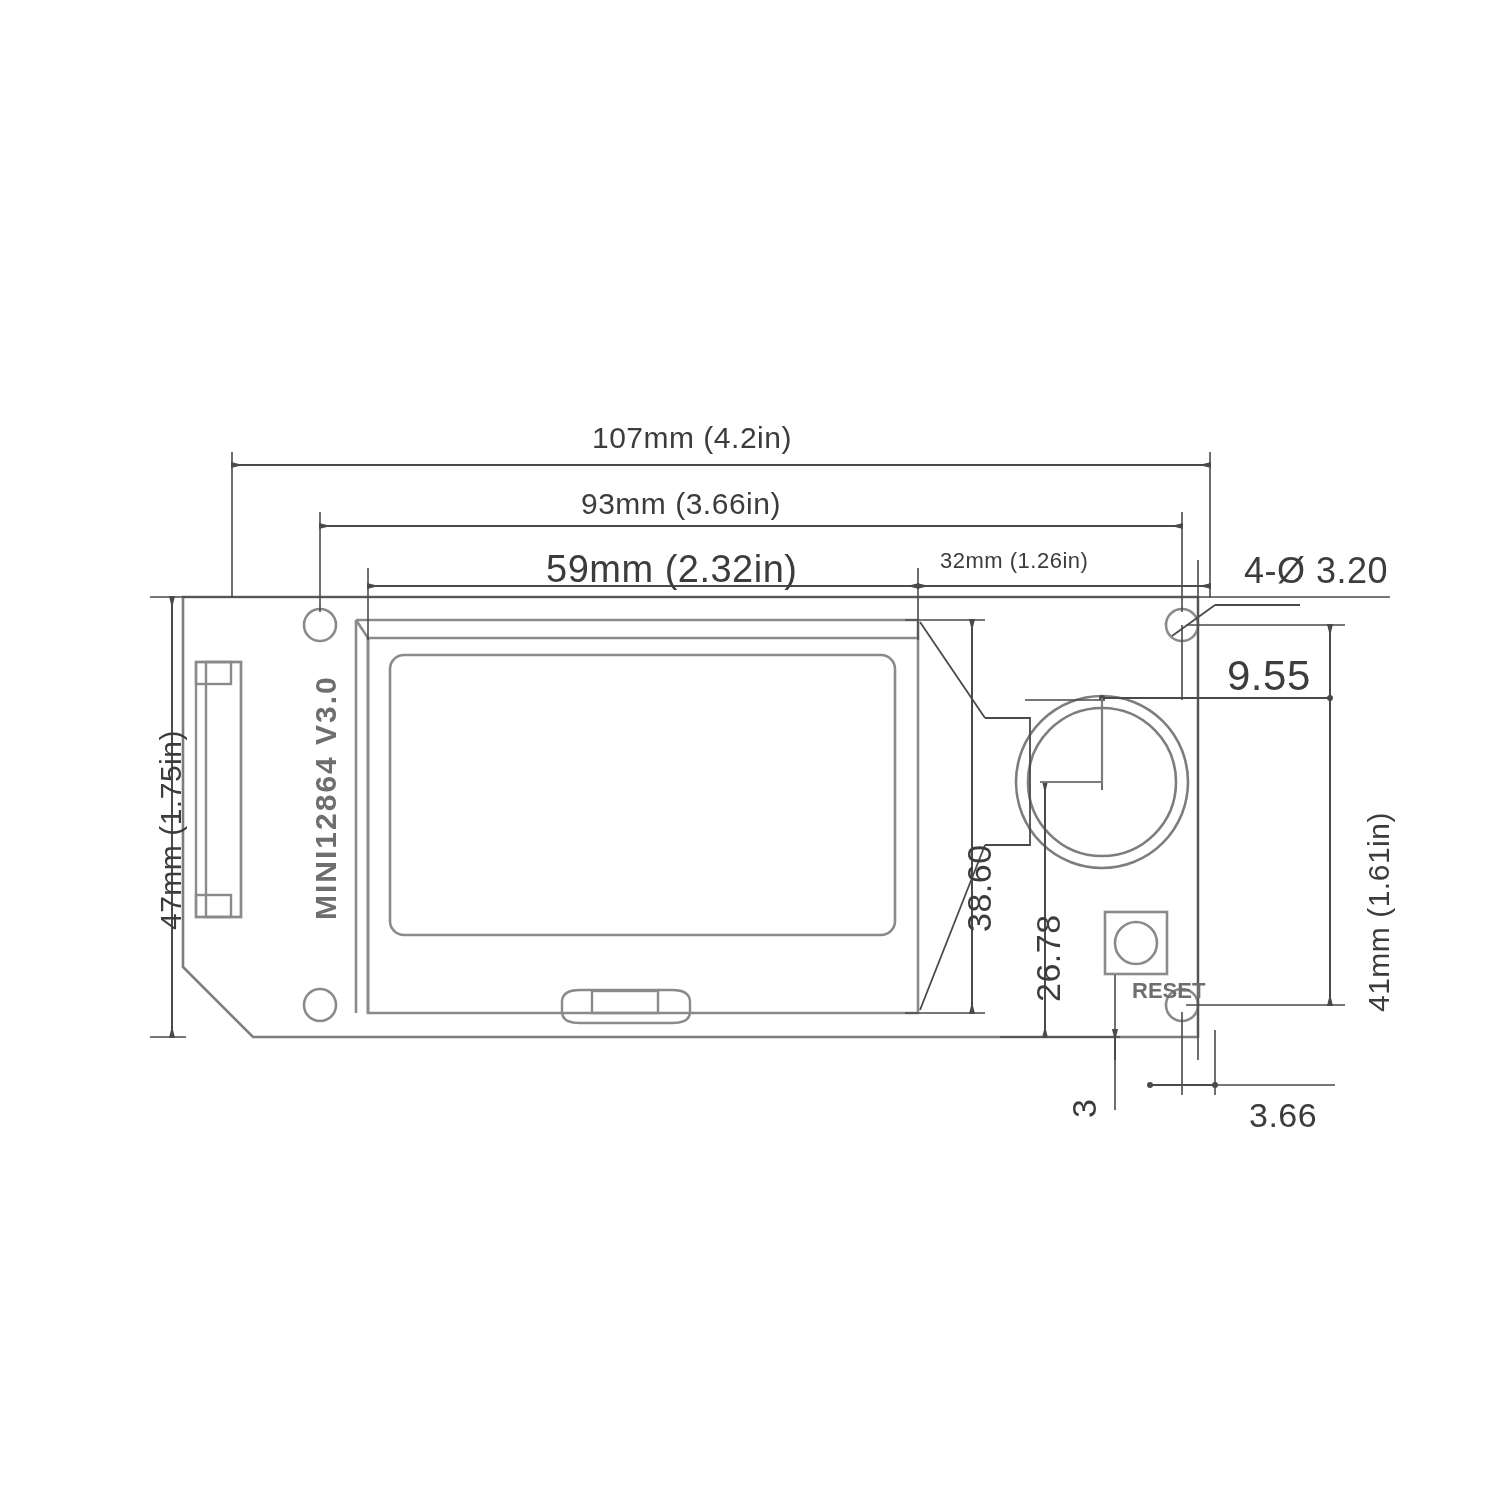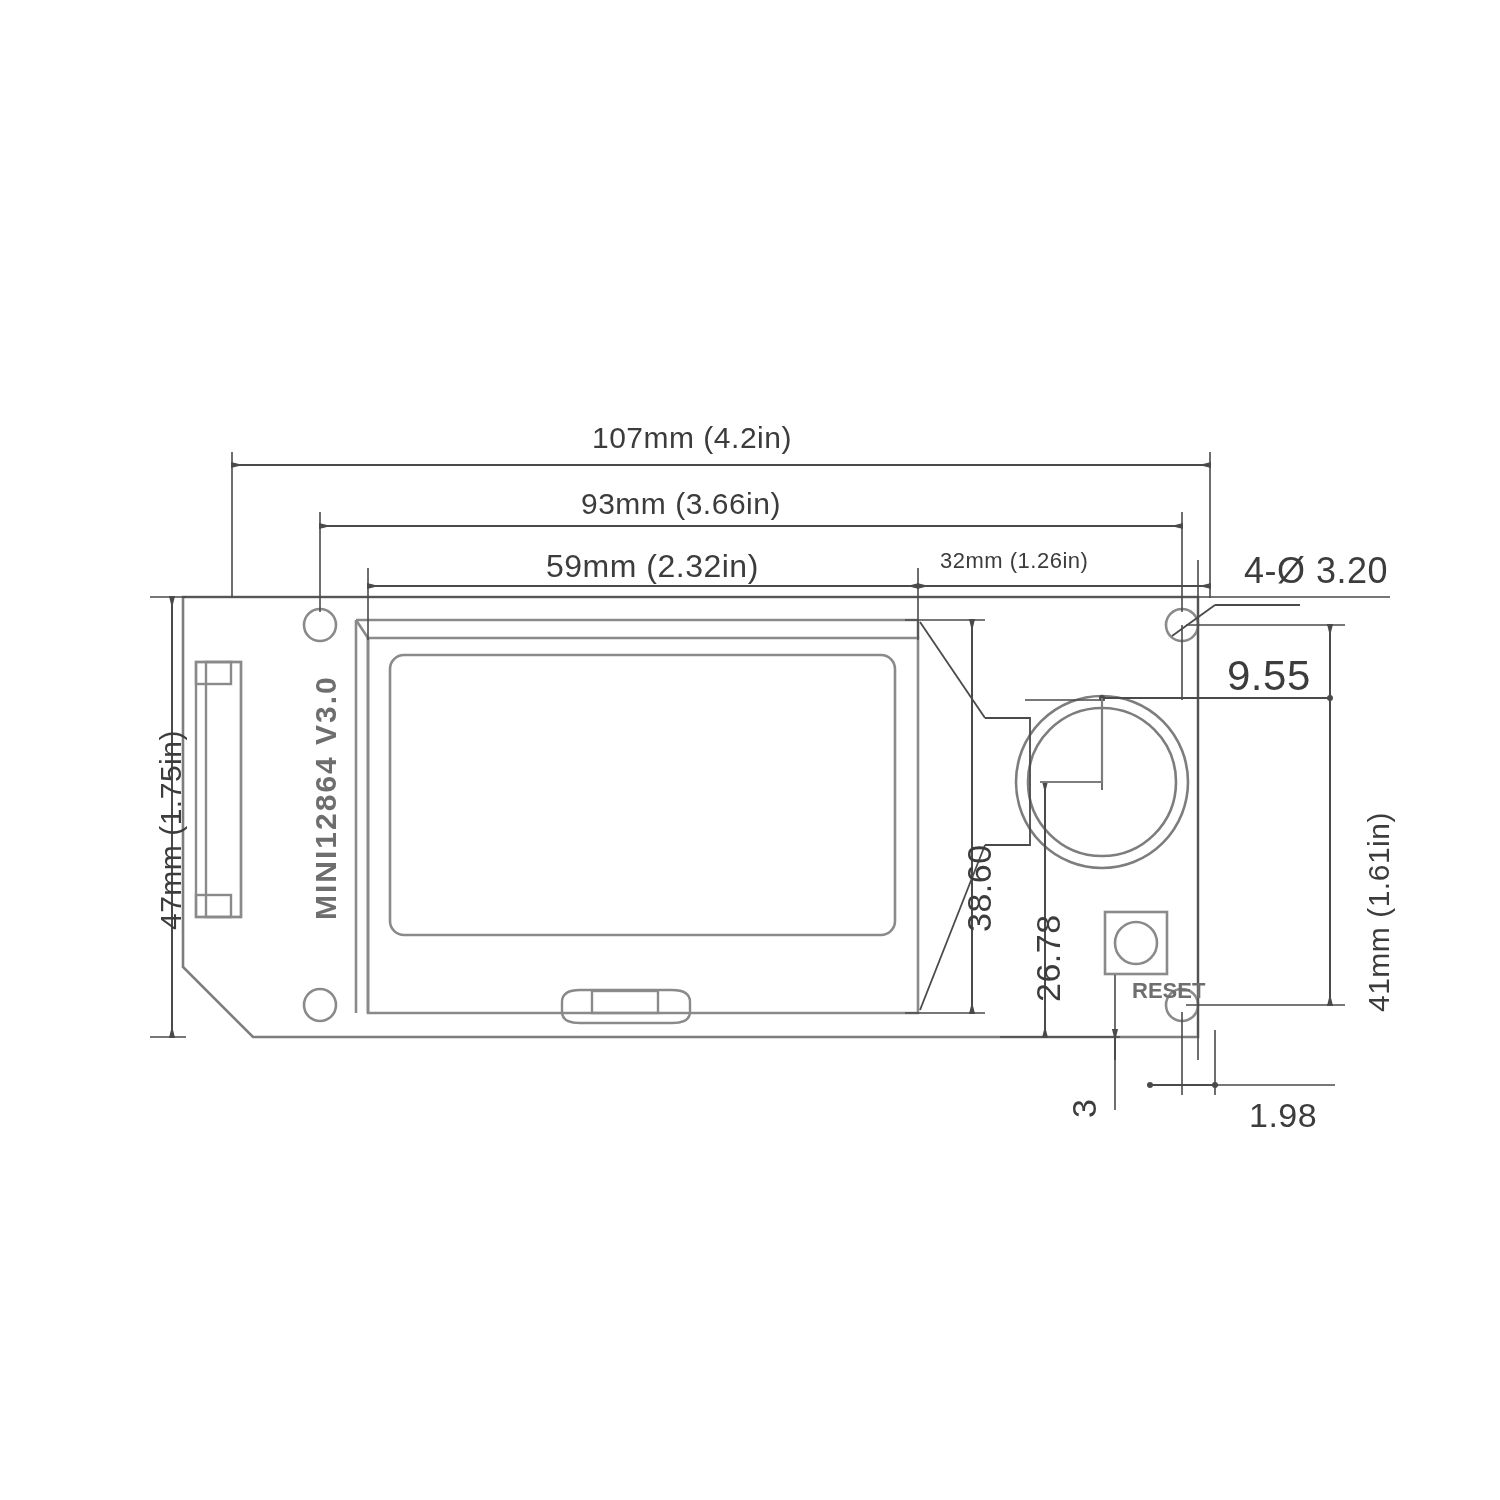--- a/index.html
+++ b/index.html
@@ -182,37 +182,37 @@
     <g stroke="#7d7d7d" stroke-width="2.2" fill="none">
       <path d="M1102,698 L1102,782 L1040,782"></path>
     </g>
 
   </svg>
 
   <div class="dim-text" style="left:592px; top:423px; font-size:30px;">107mm (4.2in)</div>
 
   <div class="dim-text" style="left:581px; top:489px; font-size:30px;">93mm (3.66in)</div>
 
-  <div class="dim-text" style="left:546px; top:550px; font-size:32px;">59mm (2.32in)</div>
+  <div class="dim-text" style="left:546px; top:550px; font-size:38px;">59mm (2.32in)</div>
 
   <div class="dim-text" style="left:940px; top:550px; font-size:22px;">32mm (1.26in)</div>
 
   <div class="dim-text rot90ccw" style="left:156px; top:930px; font-size:30px;">47mm (1.75in)</div>
 
   <div class="dim-text rot90ccw" style="left:1364px; top:1012px; font-size:30px;">41mm (1.61in)</div>
 
   <div class="dim-text rot90ccw" style="left:962px; top:932px; font-size:34px;">38.60</div>
 
   <div class="dim-text rot90ccw" style="left:1031px; top:1002px; font-size:34px;">26.78</div>
 
   <div class="dim-text" style="left:1227px; top:655px; font-size:42px;">9.55</div>
 
   <div class="dim-text" style="left:1218px; top:553px; font-size:36px;margin-left:26px;">4-Ø 3.20</div>
 
   <div class="dim-text rot90ccw" style="left:1067px; top:1118px; font-size:34px;">3</div>
 
-  <div class="dim-text" style="left:1249px; top:1098px; font-size:34px;">1.98</div>
+  <div class="dim-text" style="left:1249px; top:1098px; font-size:34px;">3.66</div>
 
   <div class="silk-text rot90ccw" style="left:311px; top:920px; font-size:30px; letter-spacing:2px;">MINI12864 V3.0</div>
 
   <div class="silk-text" style="left:1132px; top:980px; font-size:22px; letter-spacing:0px;">RESET</div>
 
 </div>
 
 </body></html>

